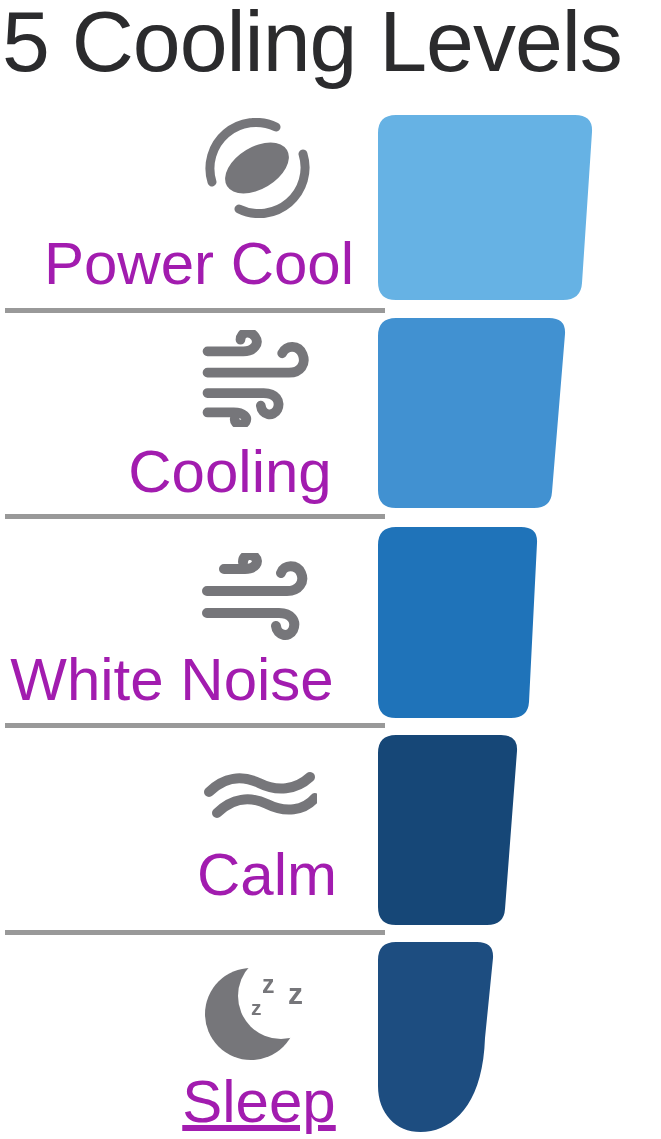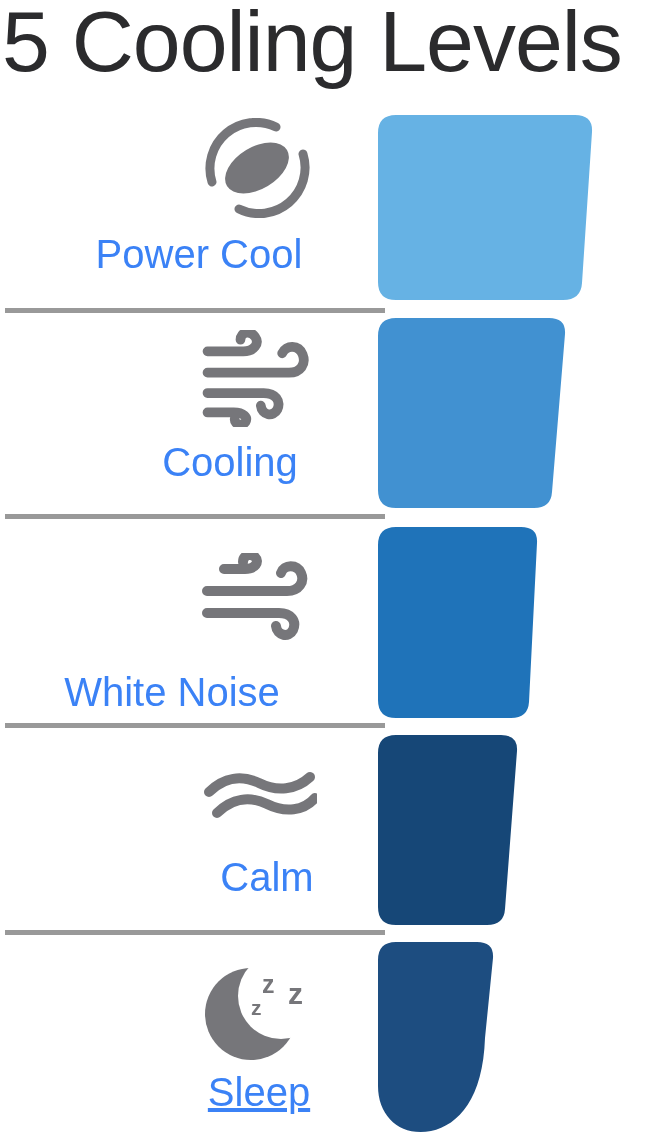--- a/index.html
+++ b/index.html
@@ -16,28 +16,28 @@
     line-height:1.15; white-space:nowrap; color:#2B2B2D;
   }
   .funnel { position:absolute; left:0; top:0; }
   .divider {
     position:absolute; left:5px; width:380px; height:5px;
     background:#999999;
   }
   .d1 { top:308px; } .d2 { top:514px; } .d3 { top:723px; } .d4 { top:930px; }
   .lvl-label {
     position:absolute; transform:translateX(-50%);
-    font-size:40px; font-weight:400; white-space:nowrap; color:#3b82f6;
+    font-size:60px; font-weight:400; white-space:nowrap; color:#a21caf;
     line-height:1;
     text-align:center;
   }
   .ll1 { left:199px; top:234px; }
   .ll2 { left:230px; top:442px; }
-  .ll3 { left:172px; top:672px; }
-  .ll4 { left:267px; top:845px;margin-top:12px; }
+  .ll3 { left:172px; top:650px; }
+  .ll4 { left:267px; top:845px; }
   .ll5 { left:259px; top:1072px;text-decoration:underline; }
   .icon { position:absolute; }
   .ic1 { left:202px; top:118px; }
   .ic2 { left:201px; top:330px; }
   .ic3 { left:202px; top:553px; }
   .ic4 { left:203px; top:765px; }
   .ic5 { left:205px; top:956px; }
   .gstroke { fill:none; stroke:#76767A; stroke-linecap:round; stroke-linejoin:round; }
   .gfill { fill:#76767A; }
   .zz { font-family:"Liberation Sans", sans-serif; font-weight:700; fill:#76767A; }

